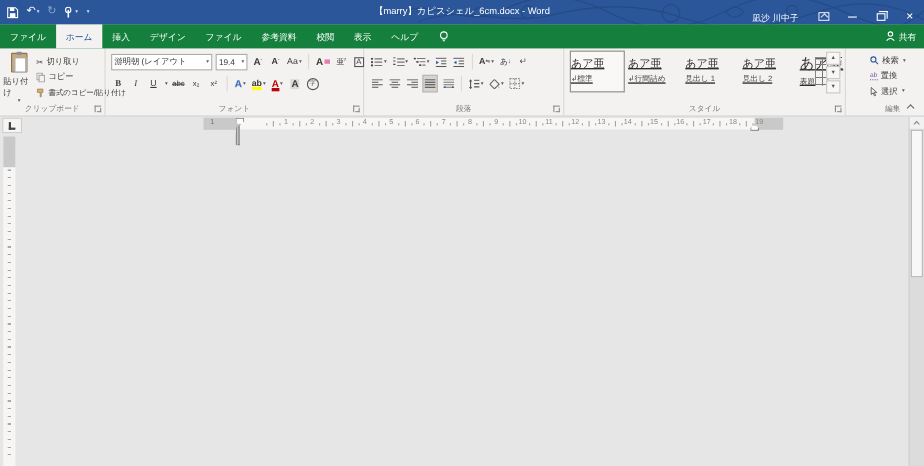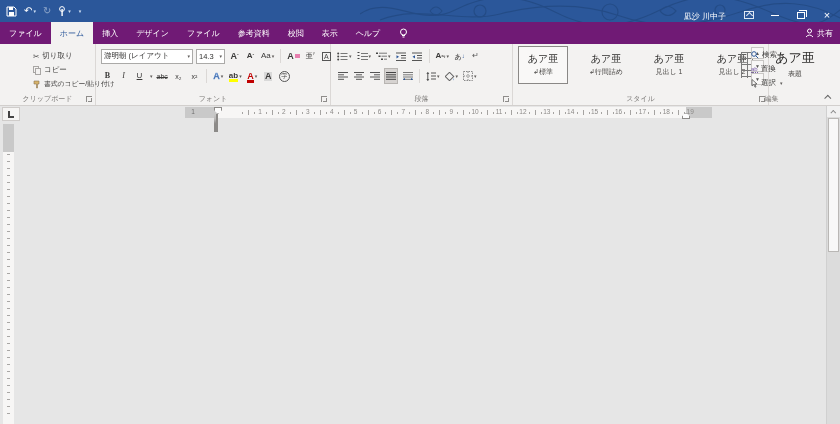--- a/index.html
+++ b/index.html
@@ -17,21 +17,21 @@
   .tb-right { position:absolute; right:6px; top:0; height:22px; display:flex; align-items:flex-end; gap:12px; z-index:2; }
   .username { font-size:8px; margin-right:4px; }
   .winbtn { display:inline-flex; align-items:center; justify-content:center; width:14px; height:14px; font-size:11px; color:#fff; }
   .ribopt { width:10px; height:8px; border:1px solid #dfe7f3; position:relative; }
   .ribopt::after { content:""; position:absolute; left:2px; top:1px; width:4px; height:4px; border-left:1px solid #dfe7f3; border-top:1px solid #dfe7f3; transform:rotate(45deg); }
   .minline { width:8px; height:1px; background:#fff; }
   .restore { width:8px; height:7px; border:1px solid #fff; position:relative; }
   .restore::after { content:""; position:absolute; left:1px; top:-3px; width:7px; height:6px; border-top:1px solid #fff; border-right:1px solid #fff; }
 
   
-  .tabrow { position:absolute; top:22px; left:0; right:0; height:22px; background:#701a75; display:flex; align-items:stretch; z-index:25; }
+  .tabrow { position:absolute; top:22px; left:0; right:0; height:22px; background:#15803d; display:flex; align-items:stretch; z-index:25; }
   .tab { display:flex; align-items:center; padding:0 9px; font-size:8px; color:#fff; white-space:nowrap; }
   .tab.active { background:#f3f2f1; color:#2b579a; }
   .tellme { display:flex; align-items:center; gap:4px; margin-left:10px; font-size:8px; color:#fff; white-space:nowrap; }
   .share { position:absolute; right:7px; top:0; height:22px; display:flex; align-items:center; gap:3px; font-size:8px; color:#fff; }
 
   
   .ribbon { position:absolute; top:44px; left:0; right:0; height:62px; background:#f3f2f1; border-bottom:1px solid #d2cfcd; z-index:20; }
   .grp { position:absolute; top:0; height:61px; border-right:1px solid #dbd8d6; }
   .grplabel { position:absolute; bottom:1px; left:0; right:0; text-align:center; font-size:7px; color:#7b7977; white-space:nowrap; }
   .launcher { position:absolute; right:3px; bottom:3px; width:6px; height:6px; border-left:1px solid #8f8d8b; border-top:1px solid #8f8d8b; }
@@ -54,21 +54,21 @@
 
   .smallcmd { display:flex; align-items:center; gap:3px; font-size:7.5px; color:#3b3a39; height:13px; white-space:nowrap; }
 
   
   .iA { font-size:9px; font-weight:bold; line-height:1; position:relative; }
   .bar { position:absolute; left:0; right:0; bottom:-2px; height:3px; }
   .circchar { width:11px; height:11px; border:1px solid #555; border-radius:50%; font-size:6px; display:inline-flex; align-items:center; justify-content:center; color:#444; }
   .boxchar { border:1px solid #555; font-size:7px; padding:0 1px; color:#444; }
 
   
-  .styleitem { width:50px; height:38px; margin:2px 12px 0 1px; display:flex; flex-direction:column; align-items:center; justify-content:center; border:1px solid transparent; }
+  .styleitem { width:50px; height:38px; margin:2px 1px 0 1px; display:flex; flex-direction:column; justify-content:center; border:1px solid transparent;text-decoration:underline; }
   .styleitem.sel { border:1px solid #8a8886; background:#f9f8f7; }
   .styleitem .prev { font-size:10px; color:#2f2e2d; line-height:1.1; }
   .styleitem.big .prev { font-size:13px; font-family:"Liberation Serif","DejaVu Serif",serif; }
   .styleitem .nm { font-size:7px; color:#4a4846; margin-top:3px; white-space:nowrap; }
   .stylearrows { position:absolute; right:4px; top:3px; width:13px; display:flex; flex-direction:column; gap:1px; }
   .stylearrows .sa { height:12px; border:1px solid #c8c6c4; background:#f8f7f6; font-size:5px; color:#555; display:flex; align-items:center; justify-content:center; }
   .gridprev { width:12px; height:26px; margin-top:4px; background:
      repeating-linear-gradient(to bottom,#7a7a7a 0 1px,transparent 1px 6px),
      repeating-linear-gradient(to right,#7a7a7a 0 1px,transparent 1px 6px);
      border-right:1px solid #7a7a7a; }
@@ -142,20 +142,21 @@
             <circle cx="4" cy="3" r="2.4" fill="none" stroke="#fff"></circle>
             <rect x="3.4" y="3" width="1.4" height="7" fill="#fff"></rect>
           </svg>
         <span class="car-w">▾</span>
       </span>
       <span class="ic">
           <span class="car-w">▾</span>
         </span>
     </div>
 
+    <div class="title">【marry】カピスシェル_6cm.docx - Word</div>
 
     <div class="tb-right">
       <span class="username">凪沙 川中子</span>
       <span class="winbtn">
           <span class="ribopt"></span>
         </span>
       <span class="winbtn">
           <span class="minline"></span>
         </span>
       <span class="winbtn">
@@ -188,20 +189,25 @@
           <circle cx="4.5" cy="3" r="2" fill="none" stroke="#fff"></circle>
           <path d="M1,9 q3.5,-4 7,0" fill="none" stroke="#fff"></path>
         </svg>
       <span>共有</span>
     </div>
   </div>
 
   <div class="ribbon">
 
     <div class="grp" style="left:0;width:96px;">
+      <div class="paste">
+        <span class="clipico"></span>
+        <span class="lab">貼り付け</span>
+        <span class="car">▾</span>
+      </div>
       <div class="frow" style="left:33px;top:3px;">
         <span class="smallcmd dis">✂<span>切り取り</span></span>
       </div>
       <div class="frow" style="left:33px;top:17px;">
         <span class="smallcmd dis">
           <svg class="mi" width="8" height="9" viewBox="0 0 8 9">
               <rect x="0.5" y="0.5" width="5" height="6" fill="none" stroke="#a8a6a4"></rect>
               <rect x="2.5" y="2.5" width="5" height="6" fill="#f3f2f1" stroke="#a8a6a4"></rect>
             </svg>
           <span>コピー</span>
@@ -219,21 +225,21 @@
       <span class="launcher"></span>
     </div>
 
     <div class="grp" style="left:96px;width:235px;">
       <div class="frow" style="left:5px;top:3px;gap:3px;">
         <span class="combo" style="width:92px;">
             <span>游明朝 (レイアウト</span>
             <span class="car">▾</span>
           </span>
         <span class="combo" style="width:29px;">
-            <span>14.3</span>
+            <span>19.4</span>
             <span class="car">▾</span>
           </span>
         <span class="btn">
             <span class="iA">A</span>
             <sup style="font-size:5px;">ˆ</sup>
           </span>
         <span class="btn">
             <span class="iA" style="font-size:8px;">A</span>
             <sub style="font-size:5px;">ˇ</sub>
           </span>
@@ -422,21 +428,21 @@
       <div class="gridprev" style="position:absolute;left:228px;top:4px;"></div>
       <div class="stylearrows">
         <span class="sa">▲</span>
         <span class="sa">▼</span>
         <span class="sa">▼</span>
       </div>
       <div class="grplabel">スタイル</div>
       <span class="launcher"></span>
     </div>
 
-    <div class="grp" style="left:745px;width:53px;border-right:none;">
+    <div class="grp" style="left:785px;width:53px;border-right:none;">
       <div class="frow" style="left:6px;top:2px;">
         <span class="smallcmd">
           <svg class="mi" width="8" height="8" viewBox="0 0 8 8">
               <circle cx="3" cy="3" r="2.3" fill="none" stroke="#2b579a"></circle>
               <path d="M4.8,4.8 L7.2,7.2" stroke="#2b579a"></path>
             </svg>
           <span>検索</span>
             <span class="car">▾</span>
           </span>
       </div>

